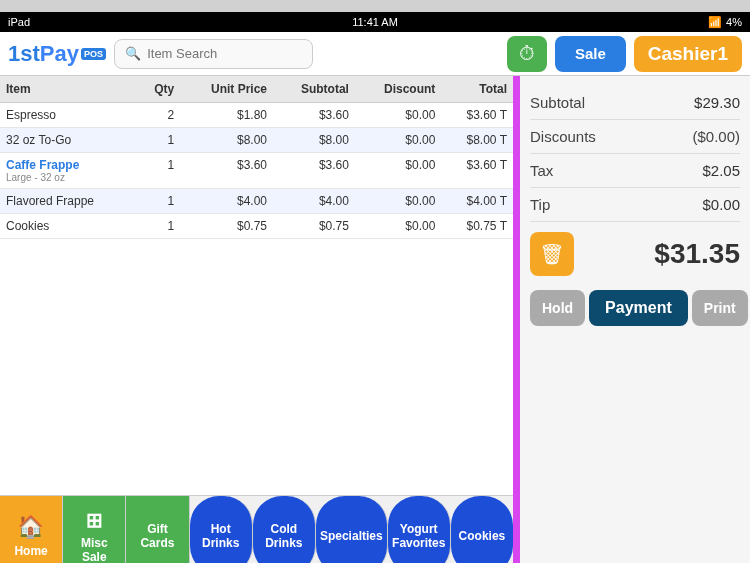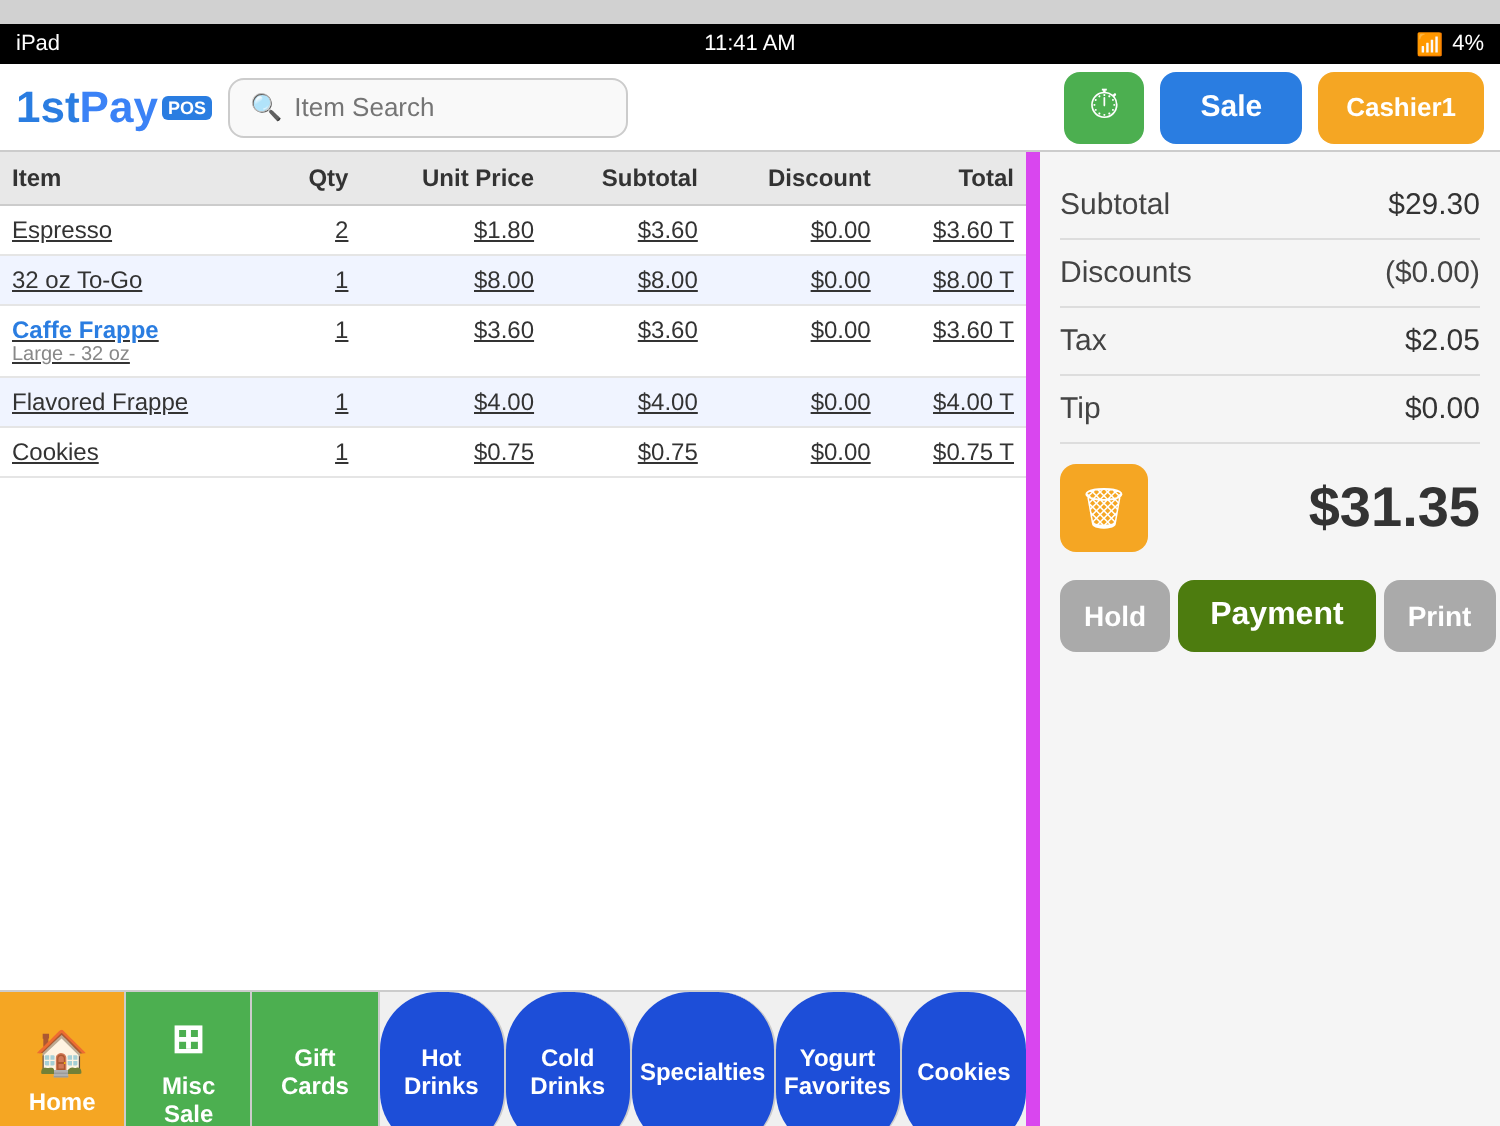--- a/index.html
+++ b/index.html
@@ -14,37 +14,37 @@
     #top-bar { background: #fff; border-bottom: 1px solid #ccc; display: flex; align-items: center; padding: 6px 8px; height: 44px; gap: 8px; }
     #logo { display: flex; align-items: center; }
     #logo .first { color: #2a7de1; font-size: 22px; font-weight: bold; }
     #logo .pay { color: #3b82f6; font-size: 22px; font-weight: bold; }
     #logo .pos-badge { background: #2a7de1; color: #fff; font-size: 9px; font-weight: bold; padding: 1px 3px; border-radius: 3px; margin-left: 2px; }
     #search-box { flex: 1; border: 1px solid #ccc; border-radius: 8px; padding: 4px 10px; font-size: 13px; color: #999; background: #f9f9f9; display: flex; align-items: center; gap: 6px; height: 30px; max-width: 200px; }
     #search-box input { border: none; background: transparent; font-size: 13px; color: #333; outline: none; width: 100%; }
     .spacer { flex: 1; }
     #timer-btn { background: #4caf50; border: none; border-radius: 8px; width: 40px; height: 36px; display: flex; align-items: center; justify-content: center; cursor: pointer; }
     #sale-btn { background: #2a7de1; color: #fff; border: none; border-radius: 8px; padding: 6px 20px; font-size: 15px; font-weight: bold; cursor: pointer; height: 36px; }
-    #cashier-btn { background: #f5a623; color: #fff; border: none; border-radius: 8px; padding: 6px 14px; font-size: 13px; font-weight: bold; cursor: pointer; height: 36px; }
+    #cashier-btn { background: #f5a623; color: #fff; border: none; border-radius: 8px; padding: 6px 14px; font-size: 19px; font-weight: bold; cursor: pointer; height: 36px; }
 
     
     #main { display: flex; height: calc(563px - 20px - 44px); }
 
     
     #left-panel { flex: 1; display: flex; flex-direction: column; background: #fff; border-right: 7px solid #d946ef; }
 
     
     #order-table { flex: 1; overflow-y: auto; }
     table { width: 100%; border-collapse: collapse; }
     thead tr { background: #e8e8e8; border-bottom: 1px solid #ccc; }
     thead th { padding: 6px 6px; text-align: left; font-size: 12px; color: #333; font-weight: 600; }
     thead th.right { text-align: right; margin-top: 20px; }
     tbody tr { border-bottom: 1px solid #e5e5e5; }
     tbody tr:nth-child(even) { background: #f0f4ff; }
-    tbody td { padding: 5px 6px; font-size: 12px; color: #333; vertical-align: top; text-decoration: underline; }
+    tbody td { padding: 5px 6px; font-size: 12px; color: #333; vertical-align: top; }
     tbody td.right { text-align: right; }
     .item-name { font-weight: 600; color: #2a7de1; }
     .item-sub { font-size: 10px; color: #888; }
     .item-name-black { font-weight: normal; color: #333; }
 
     
     #categories { display: flex; height: 80px; background: #f0f0f0; border-top: 1px solid #ccc; }
     .cat-btn { flex: 1; display: flex; flex-direction: column; align-items: center; justify-content: center; cursor: pointer; border-right: 1px solid #ccc; font-size: 12px; font-weight: 600; color: #fff; gap: 4px; padding: 4px; text-align: center; }
     .cat-btn.home { background: #f5a623; }
     .cat-btn.misc { background: #4caf50; }
@@ -55,21 +55,21 @@
     #right-panel { width: 230px; background: #f5f5f5; display: flex; flex-direction: column; padding: 10px; gap: 0; }
     .summary-row { display: flex; justify-content: space-between; align-items: center; padding: 8px 0; border-bottom: 1px solid #ddd; }
     .summary-label { font-size: 15px; color: #444; }
     .summary-value { font-size: 15px; color: #333; font-weight: normal; }
     .summary-value.paren { color: #444; }
     #delete-area { display: flex; align-items: center; justify-content: space-between; padding: 10px 0; }
     #delete-btn { background: #f5a623; border: none; border-radius: 8px; width: 44px; height: 44px; display: flex; align-items: center; justify-content: center; cursor: pointer; }
     #total-display { font-size: 28px; font-weight: bold; color: #333; }
     #action-btns { display: flex; gap: 4px; margin-top: 4px; }
     #hold-btn { background: #aaa; color: #fff; border: none; border-radius: 8px; padding: 10px 12px; font-size: 14px; font-weight: bold; cursor: pointer; flex: 1; }
-    #payment-btn { background: #4d7c0f; color: #fff; border: none; border-radius: 8px; padding: 2px 16px; font-size: 16px; font-weight: bold; cursor: pointer; flex: 2; }
+    #payment-btn { background: #0c4a6e; color: #fff; border: none; border-radius: 8px; padding: 2px 16px; font-size: 16px; font-weight: bold; cursor: pointer; flex: 2; }
     #print-btn { background: #aaa; color: #fff; border: none; border-radius: 8px; padding: 10px 12px; font-size: 14px; font-weight: bold; cursor: pointer; flex: 1; }
 
     
     .home-icon { font-size: 22px; }
     .grid-icon { font-size: 20px; }
     .trash-icon { font-size: 20px; color: #fff; }
     .clock-icon { font-size: 20px; color: #fff; }
   </style>
 </head>
 <body>

